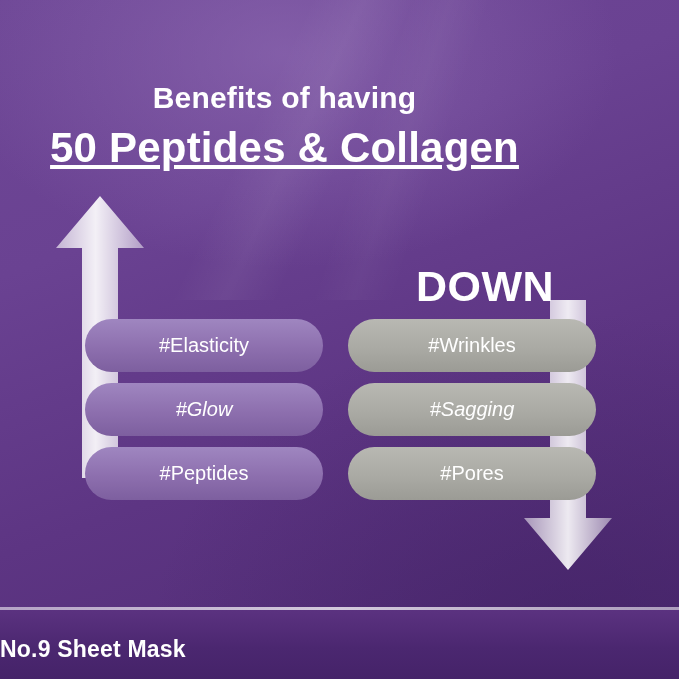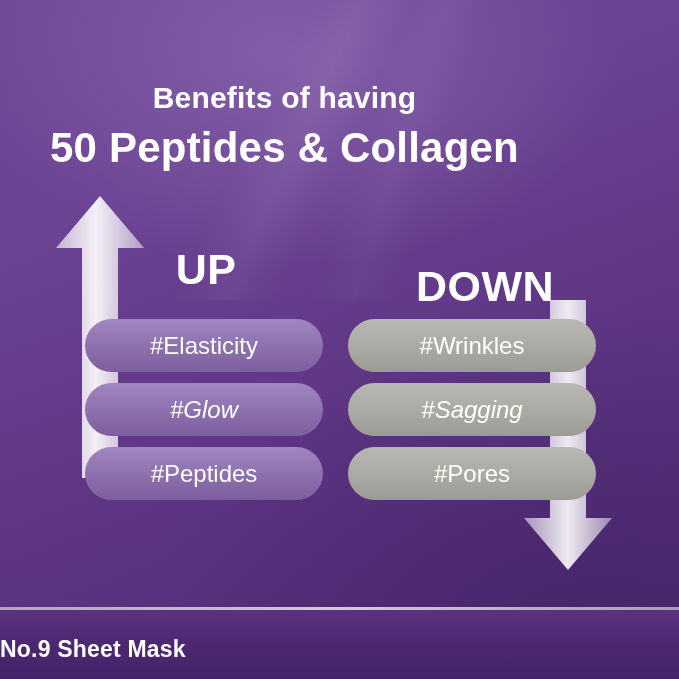--- a/index.html
+++ b/index.html
@@ -49,20 +49,21 @@
     letter-spacing: 0.2px;
     line-height: 1.1;
   }
   .headline-2 {
     color: #ffffff;
     font-size: 42px;
     font-weight: bold;
     letter-spacing: 0.2px;
     line-height: 1.15;
     margin-top: 10px;
+    text-decoration: underline;
   }
 
   
   .arrow {
     position: absolute;
   }
   .arrow-up {
     left: 56px;
     top: 196px;
     width: 88px;
@@ -84,21 +85,21 @@
     letter-spacing: 0.5px;
   }
   .col-title.up { left: 90px; top: 245px; width: 232px; text-align: center; }
   .col-title.down { left: 360px; top: 262px; width: 250px; text-align: center; }
 
   .pill {
     position: absolute;
     height: 53px;
     border-radius: 27px;
     color: #ffffff;
-    font-size: 24px;
+    font-size: 20px;
     display: flex;
     align-items: center;
     justify-content: center;
     box-sizing: border-box;
   }
   .pill.up {
     left: 85px;
     width: 238px;
     background: linear-gradient(180deg, #9f86c0 0%, #8d6fae 55%, #7d5f9f 100%);
   }
@@ -169,21 +170,20 @@
         <linearGradient id="gDown" x1="0" y1="0" x2="1" y2="0">
           <stop offset="0%" stop-color="#ffffff" stop-opacity="0.50"></stop>
           <stop offset="50%" stop-color="#ffffff" stop-opacity="0.90"></stop>
           <stop offset="100%" stop-color="#ffffff" stop-opacity="0.45"></stop>
         </linearGradient>
       </defs>
       <path d="M26 0 L62 0 L62 218 L88 218 L44 270 L0 218 L26 218 Z" fill="url(#gDown)"></path>
     </svg>
   </div>
 
-  <div class="col-title up">UP</div>
   <div class="col-title down">DOWN</div>
 
   <div class="pill up row-0">#Elasticity</div>
   <div class="pill up row-1">#Glow</div>
   <div class="pill up row-2">#Peptides</div>
 
   <div class="pill down row-0">#Wrinkles</div>
   <div class="pill down row-2">#Pores</div>
   <div class="pill down row-1">#Sagging</div>
 

